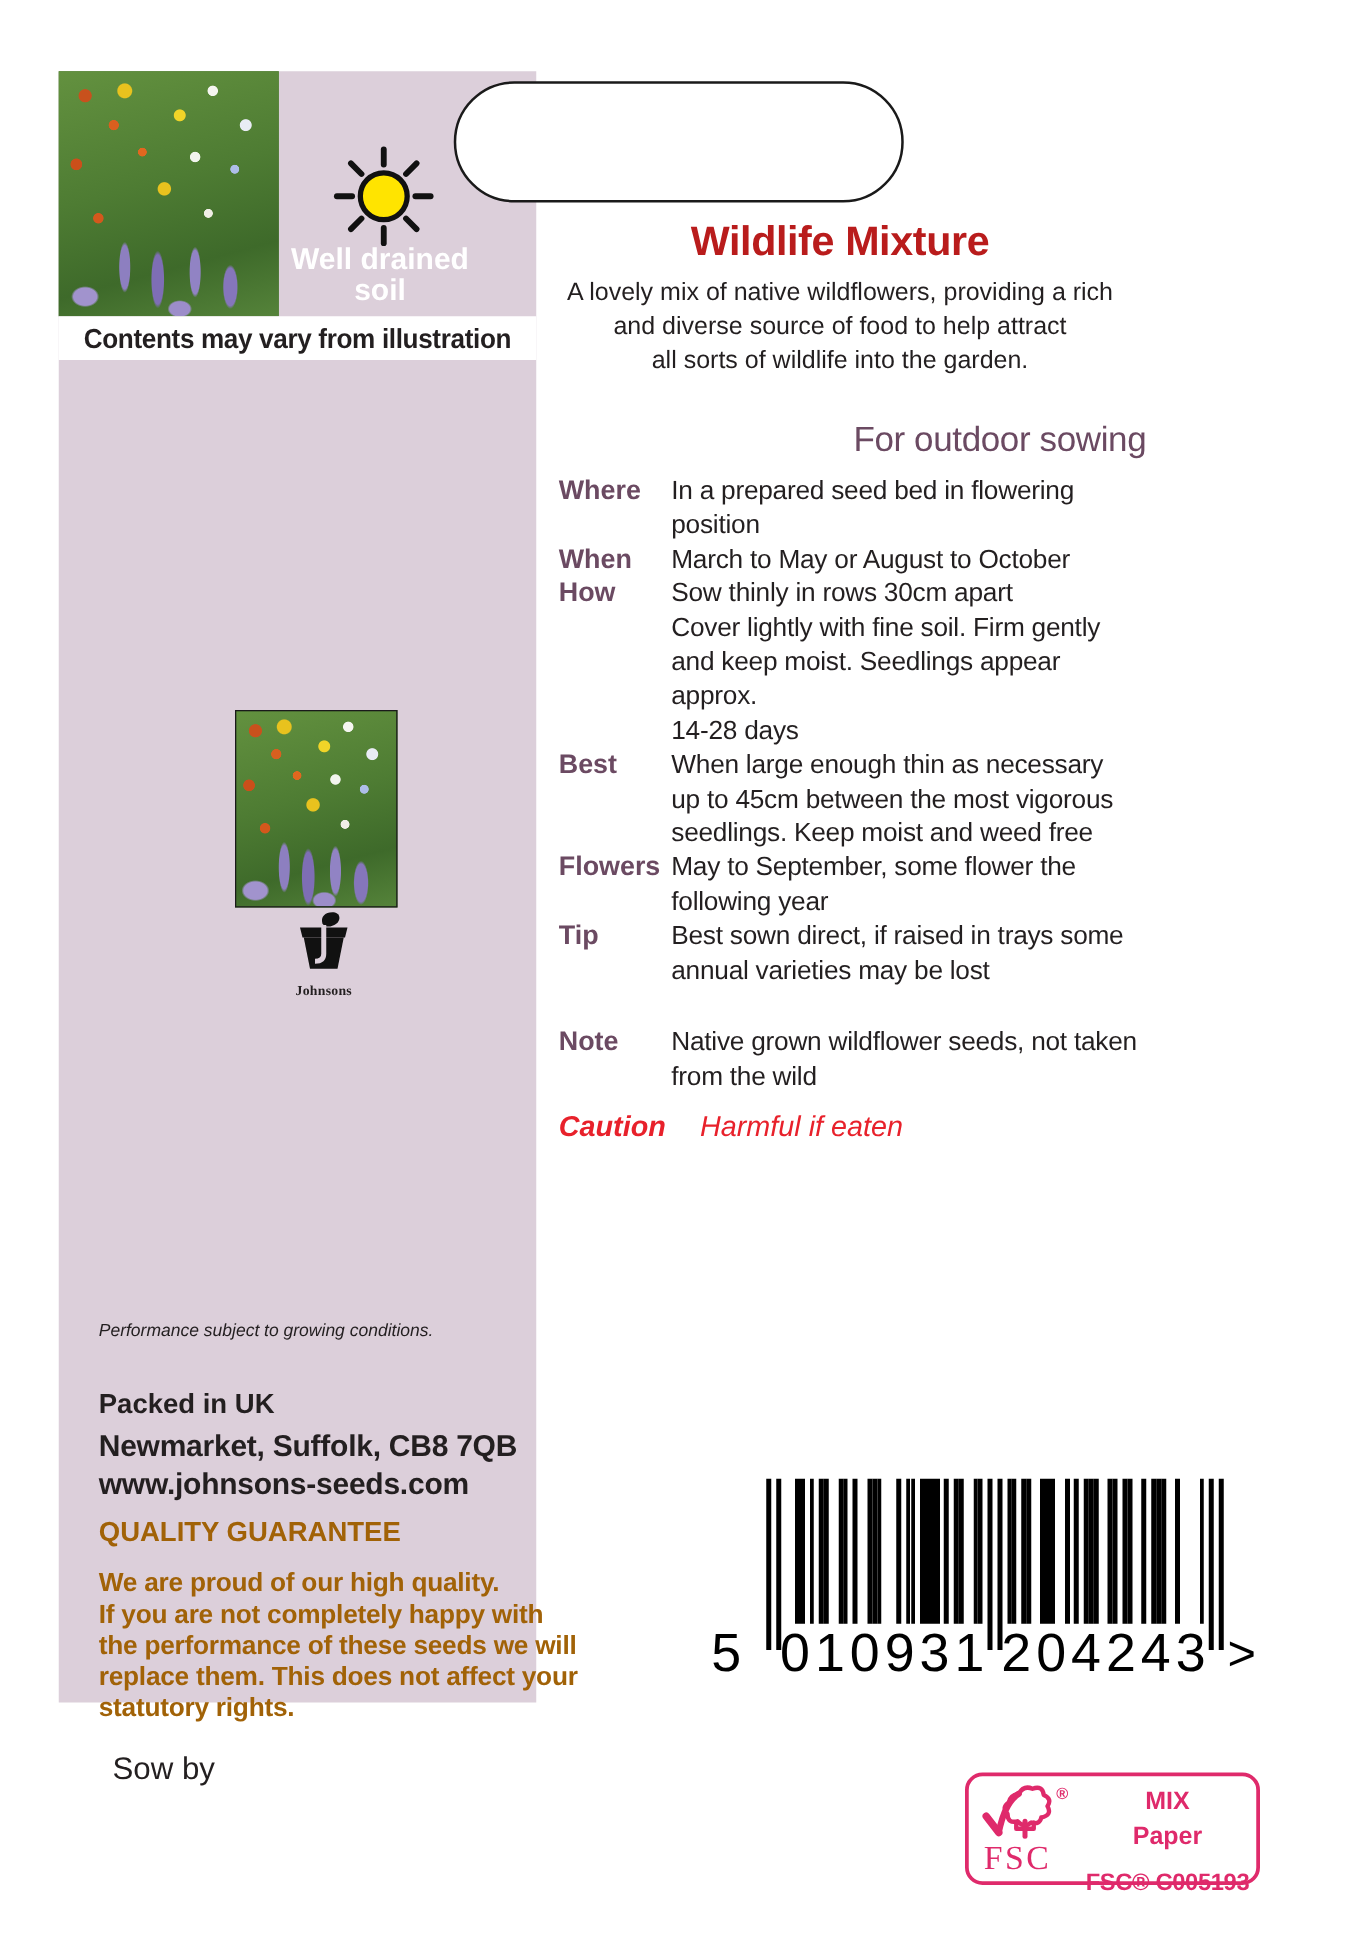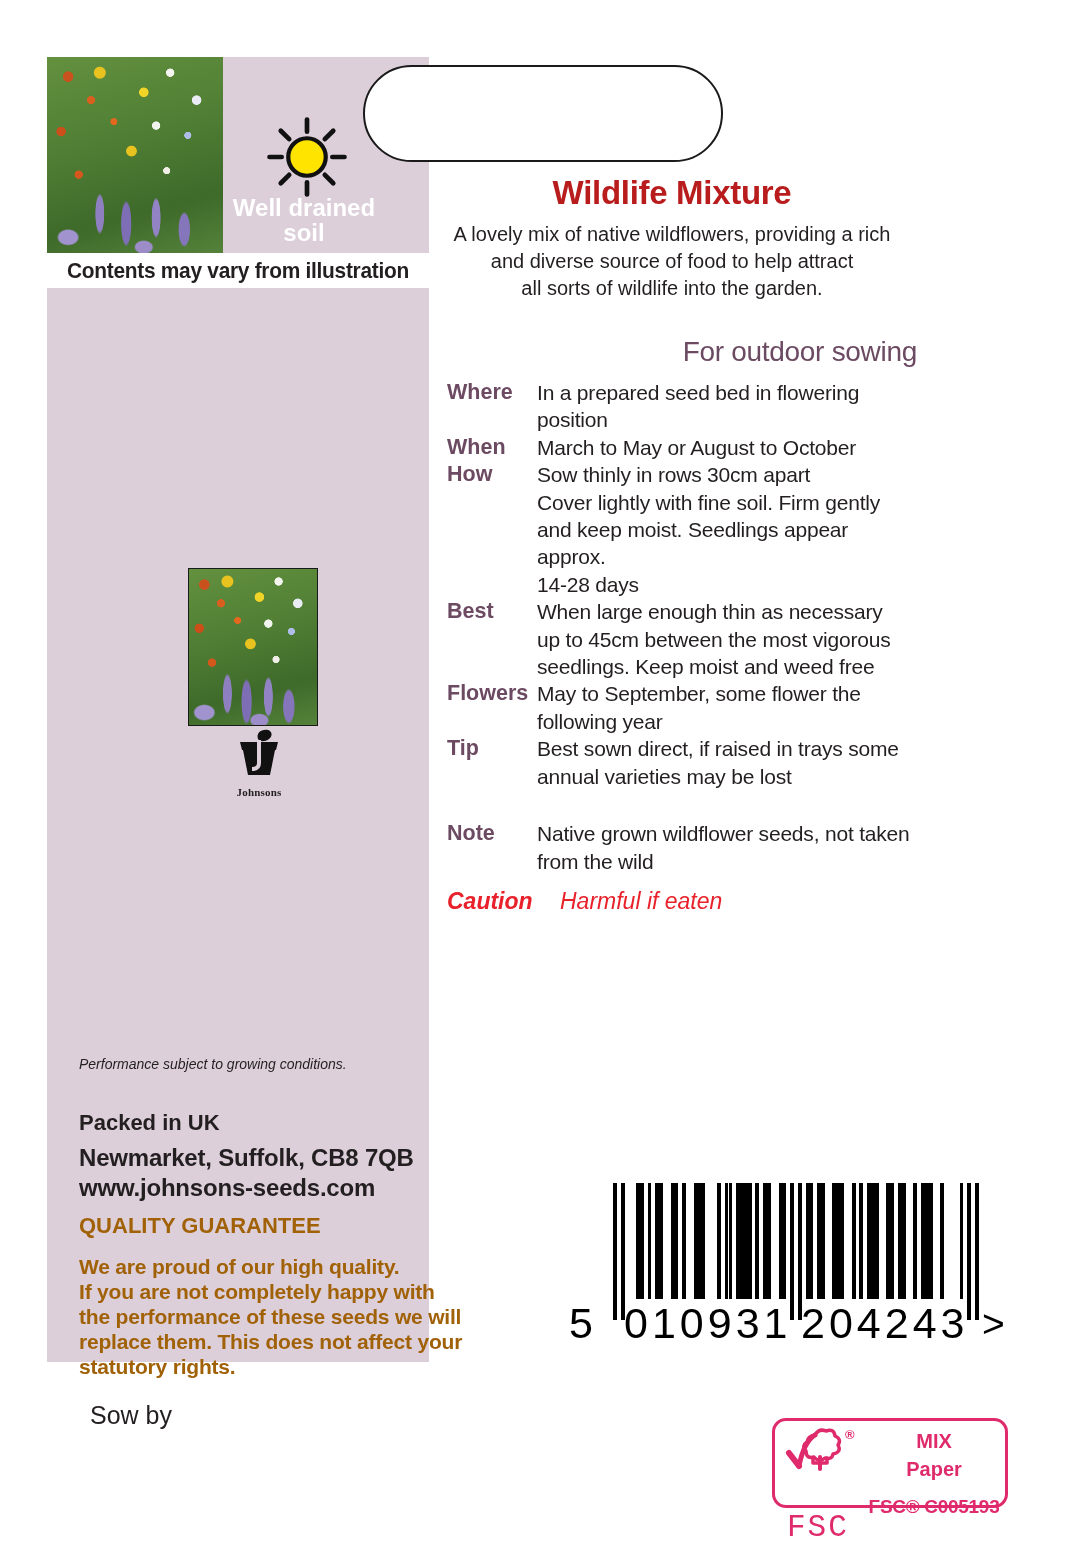--- a/index.html
+++ b/index.html
@@ -87,22 +87,22 @@
   .bc-right { left:188px; top:116px; width:163px; text-align:center; letter-spacing:4px; }
   .bc-trail { left:369px; top:119px; font-size:39px; }
 
   .sow-by { position:absolute; left:73px; top:1401px; font-size:25px;margin-left:17px; }
 
   
   .fsc-box { position:absolute; left:772px; top:1418px; width:236px; height:90px; background:#fff;
     border:3px solid #df2a6b; border-radius:14px; color:#df2a6b; }
   .fsc-left { position:absolute; left:10px; top:4px; width:84px; height:82px; }
   .fsc-reg { position:absolute; left:70px; top:6px; font-size:13px; font-weight:bold; }
-  .fsc-acronym { position:absolute; left:12px; top:50px; font-family:Liberation Mono, monospace;
-    font-size:31px; letter-spacing:2px;margin-top:39px; }
+  .fsc-acronym { position:absolute; left:12px; top:50px; font-family:Liberation Serif, serif;
+    font-size:27px; letter-spacing:2px; }
   .fsc-right { position:absolute; left:88px; top:0; width:142px; height:84px; text-align:center; font-weight:bold; font-size:20px; }
   .fsc-right .l1 { margin-top:9px; }
   .fsc-right .l2 { margin-top:5px; }
   .fsc-right .l3 { margin-top:15px; font-size:19px; letter-spacing:-0.3px; }
 </style>
 </head>
 <body>
 
 <div class="page">
 

